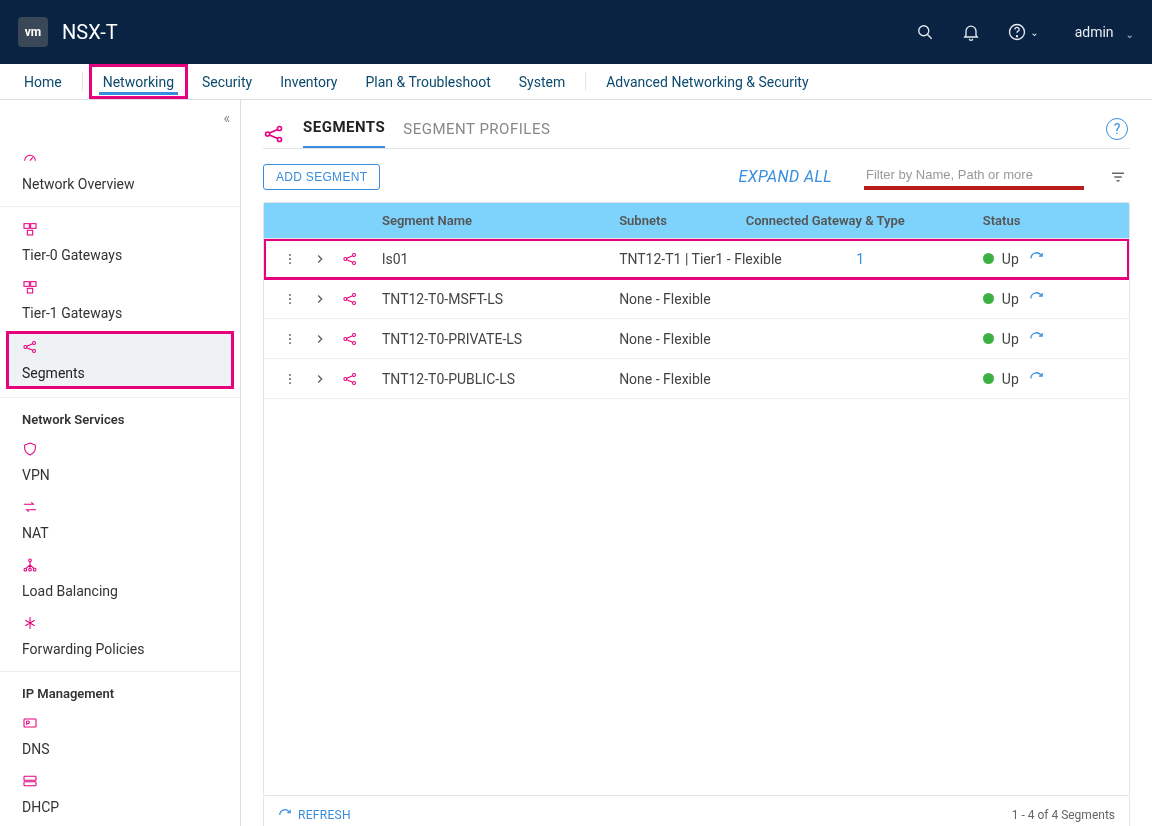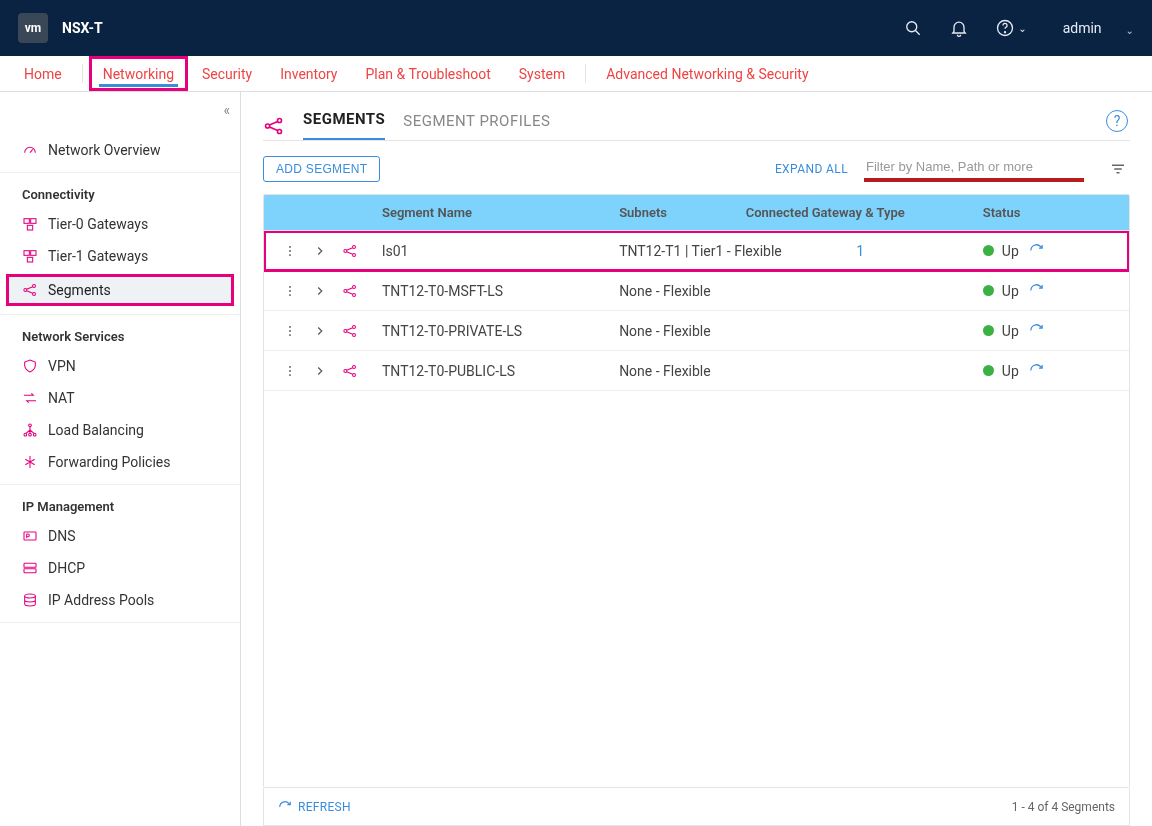--- a/index.html
+++ b/index.html
@@ -10,60 +10,60 @@
     color: #333;
     background: #fff;
     width: 1152px;
     height: 826px;
     overflow: hidden;
     position: relative;
   }
 
   
   .top-header {
-    height: 56px;
+    height: 64px;
     background: #0a2342;
     display: flex;
     align-items: center;
     padding: 0 18px;
     color: #fff;
   }
   .vm-logo {
     width: 30px; height: 30px;
     background: #3a4756;
     border-radius: 4px;
     display: flex; align-items: center; justify-content: center;
     font-size: 12px;
     font-weight: 700;
     color: #fff;
     margin-right: 14px;
   }
-  .product-title { font-size: 14px; font-weight: 700; color: #fff; }
+  .product-title { font-size: 20px; font-weight: 400; color: #fff; }
   .header-right { margin-left: auto; display: flex; align-items: center; gap: 26px; }
   .header-icon { width: 20px; height: 20px; display: inline-flex; align-items: center; justify-content: center; cursor: pointer; }
   .header-icon svg { stroke: #e6ecf2; }
-  .header-user { display: flex; align-items: flex-end; gap: 24px; cursor: pointer; font-size: 14px; color: #e6ecf2; padding-left: 10px; }
+  .header-user { display: flex; align-items: flex-end; gap: 12px; cursor: pointer; font-size: 14px; color: #e6ecf2; padding-left: 10px; }
   .header-user .chev { font-size: 10px; opacity: .8; }
   .help-wrap { display:flex; align-items:center; gap:3px; cursor:pointer;}
   .help-wrap .chev { font-size: 10px; color:#e6ecf2;}
 
   
   .nav-bar {
     height: 36px;
     background: #fff;
     border-bottom: 1px solid #ddd;
     display: flex;
     align-items: stretch;
     padding-left: 10px;
   }
   .nav-item {
     display: flex; align-items: center;
     padding: 0 14px;
     font-size: 14px;
-    color: #ef4444;
+    color: #0c4a6e;
     cursor: pointer;
     position: relative;
   }
   .nav-divider {
     width: 1px;
     background: #e4e4e4;
     margin: 8px 6px;
   }
   .nav-item.active-nav {
     position: relative;
@@ -108,20 +108,21 @@
     font-weight: 600;
     color: #333;
   }
   .sb-item {
     display: flex; 
     padding: 8px 22px;
     cursor: pointer;
     color: #333;
     font-size: 14px;
     gap: 10px;
+    flex-direction: column;
   }
   .sb-item.selected {
     background: #eef2f5;
   }
   .sb-icon {
     width: 16px; height: 16px; display:inline-flex; align-items:center; justify-content:center;
   }
   .sb-icon svg { stroke: #e6007e; }
   .gauge-icon svg { stroke: #e6007e; fill: none;}
   .sb-item.selected .sb-label { color: #222; }
@@ -190,24 +191,25 @@
     background: #fff;
     padding: 5px 12px;
     font-size: 12px;
     letter-spacing: .3px;
     border-radius: 3px;
     cursor: pointer;
   }
   .toolbar-spacer { flex:1; }
   .expand-all {
     color: #3a8dde;
-    font-size: 12px;
+    font-size: 16px;
     letter-spacing: .4px;
     cursor: pointer;
-    margin-right: 4px;
+    margin-right: 20px;
+    font-style: italic;
   }
   .filter-input {
     border: none;
     border-bottom: 4px solid #b91c1c;
     font-size: 13px;
     padding: 4px 2px;
     width: 220px;
     outline: none;
     color: #444;
   }
@@ -344,21 +346,20 @@
           <svg width="16" height="16" viewBox="0 0 24 24" stroke-width="1.6">
               <path d="M4 16a8 8 0 1 1 16 0"></path>
               <path d="M12 16l4-5"></path>
             </svg>
         </span>
         <span class="sb-label">Network Overview</span>
       </div>
     </div>
 
     <div class="sb-group">
-      <div class="sb-heading">Connectivity</div>
       <div class="sb-item">
         <span class="sb-icon">
           <svg width="16" height="16" viewBox="0 0 24 24" fill="none" stroke-width="1.6">
               <rect x="3" y="4" width="8" height="7"></rect>
               <rect x="13" y="4" width="8" height="7"></rect>
               <rect x="8" y="14" width="8" height="7"></rect>
             </svg>
         </span>
         <span class="sb-label">Tier-0 Gateways</span>
       </div>

